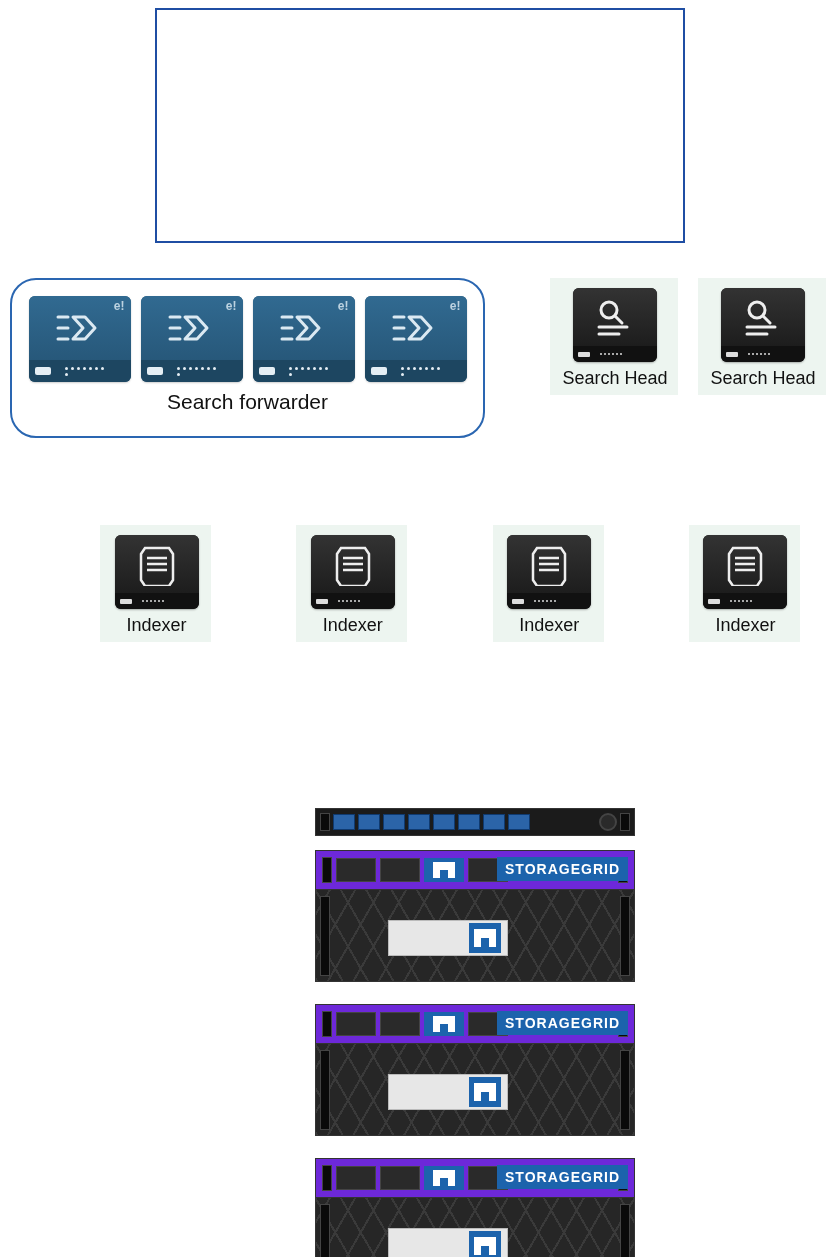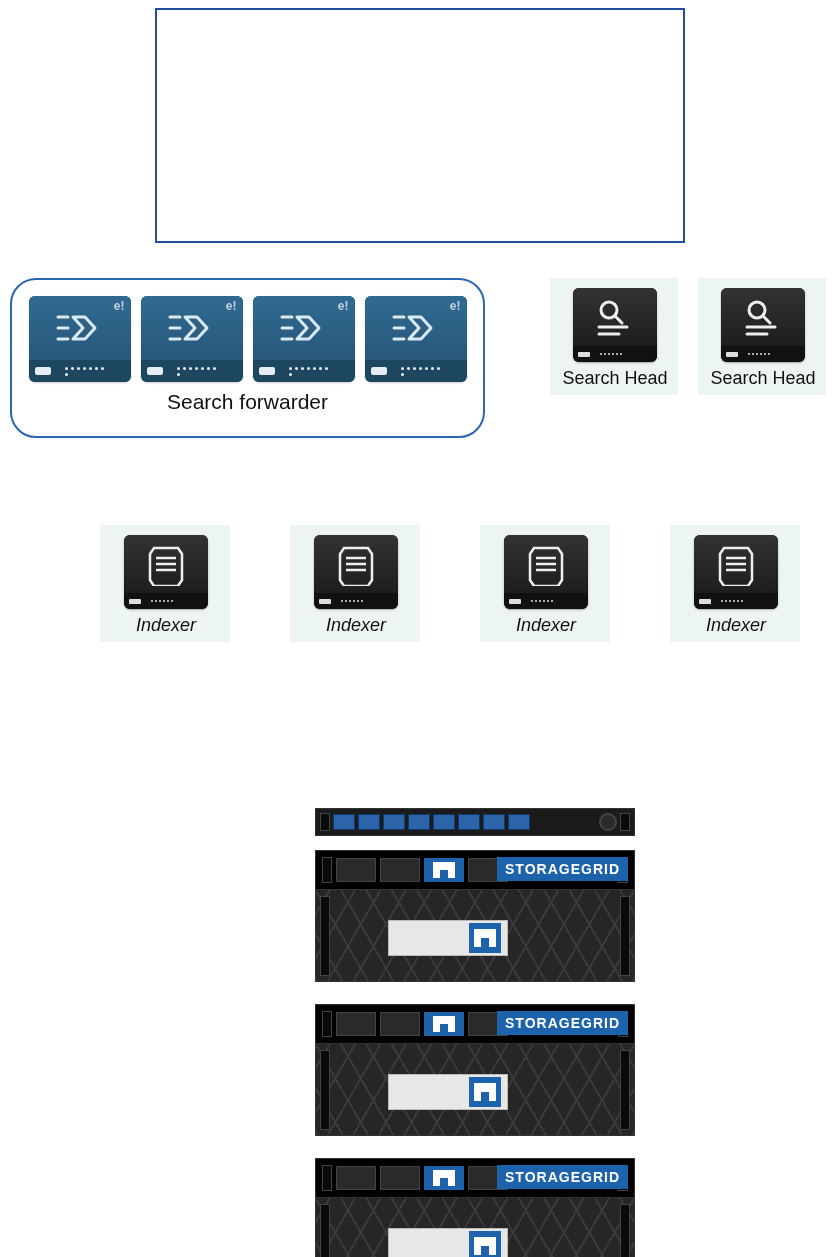--- a/index.html
+++ b/index.html
@@ -95,21 +95,21 @@
   }
   .panel {
     background:#edf5f0;
     width:128px;
     padding:10px 0 6px 2px;
     display:flex;
     flex-direction:column;
     align-items:center;
     gap:6px;
   }
-  .panel.small { width:130px;font-style:italic; }
+  .panel.small { width:111px; }
   .panel-label {
     font-size:18px;
     color:#111;
   }
   .device {
     width:84px;
     height:74px;
     background:#1d1d1d;
     border-radius:6px;
     display:flex;
@@ -180,21 +180,21 @@
   }
   .switch .fan {
     width:18px;height:18px;border-radius:50%;background:#2a2a2a;border:2px solid #444;margin-left:auto;
   }
   .sg {
     width:320px;
     margin-bottom:22px;
   }
   .sg-head {
     height:40px;
-    background:#000000;
+    background:#6d28d9;
     border:1px solid #333;
     display:flex;
     align-items:center;
     padding:15px 6px;
     gap:4px;
     position:relative;
   }
   .sg-head .h {
     width:10px;height:26px;background:#0a0a0a;border:1px solid #444;
   }

